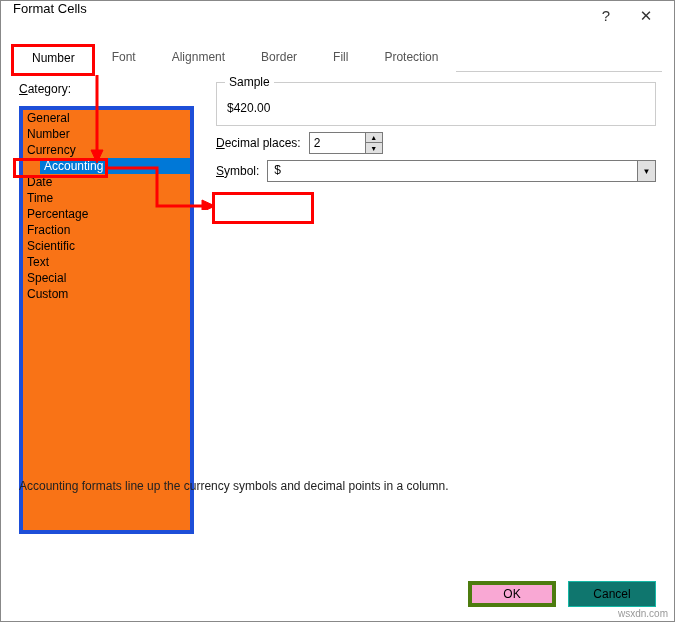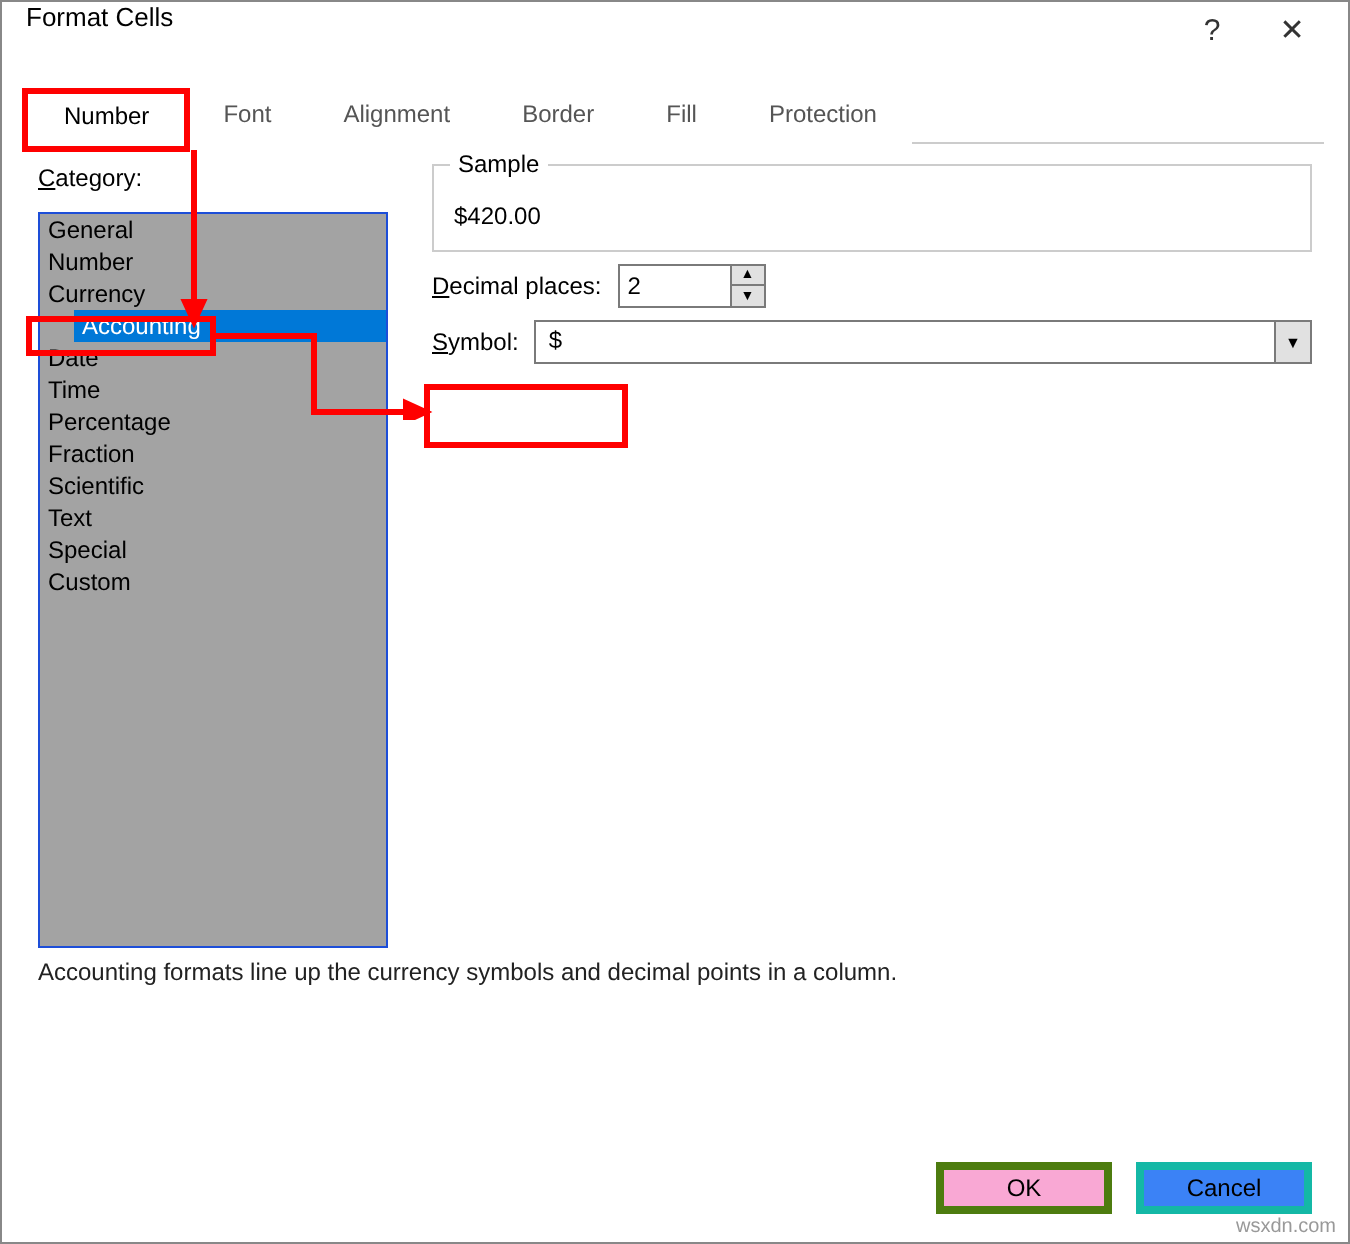--- a/index.html
+++ b/index.html
@@ -6,39 +6,39 @@
     body { margin: 0; background: #fff; width: 675px; height: 622px; position: relative; border: 1px solid #888; }
     .titlebar { display: flex; align-items: flex-start; height: 30px; padding: 0 8px 0 12px; }
     .titlebar .title { flex: 1; font-size: 13px; }
     .titlebar .btn { width: 40px; text-align: center; font-size: 15px; line-height: 30px; color: #333; }
     .tabs { display: flex; margin: 12px 12px 0 12px; border-bottom: 1px solid #ccc; position: relative; }
     .tab { padding: 6px 18px; color: #555; position: relative; top: 1px; background: #fff; }
     .tab.active { border: 1px solid #ccc; border-bottom: 1px solid #fff; color: #000; }
     .content { position: relative; padding: 10px 18px 0 18px; }
     .cat-label { margin-bottom: 10px; }
     .cat-label span { text-decoration: underline; }
-    .listbox { width: 175px; height: 368px; border: 1px solid #1d4ed8; overflow-y: scroll; background: #a3a3a3; }
+    .listbox { width: 175px; height: 428px; border: 4px solid #1d4ed8; overflow-y: scroll; background: #f97316; }
     .listbox .item { padding: 1px 4px; }
     .listbox .item.sel { background: #0078d7; color: #fff; margin-left: 17px; }
     .right-pane { position: absolute; left: 215px; top: 10px; right: 18px; }
     .sample-box { border: 1px solid #ccc; position: relative; padding: 18px 10px 10px 10px; }
     .sample-box .legend { position: absolute; top: -8px; left: 8px; background: #fff; padding: 0 4px; }
     .row { display: flex; align-items: center; margin: 6px 0; gap: 8px; }
     .row label span.ul { text-decoration: underline; }
     .spinner-wrap { display: inline-flex; border: 1px solid #7a7a7a; height: 22px; }
     .spinner-wrap input { border: none; width: 55px; padding: 0 4px; outline: none; }
     .spin-btns { display: flex; flex-direction: column; border-left: 1px solid #7a7a7a; }
     .spin-btns div { width: 16px; height: 11px; font-size: 7px; display: flex; align-items: center; justify-content: center; background: #e1e1e1; }
     .spin-btns div:first-child { border-bottom: 1px solid #7a7a7a; }
     .symbol-select { display: inline-flex; border: 1px solid #7a7a7a; height: 22px; flex: 1; }
     .symbol-select .val { flex: 1; padding: 2px 6px; background: #fff; }
     .symbol-select .dd { width: 18px; background: #e1e1e1; border-left: 1px solid #7a7a7a; display: flex; align-items: center; justify-content: center; font-size: 8px; }
     .desc { position: absolute; left: 18px; right: 18px; top: 478px; color: #222; }
     .footer { position: absolute; bottom: 14px; right: 18px; display: flex; gap: 12px; }
-    .footer button { width: 88px; height: 26px; border: 4px solid #14b8a6; background: #3b82f6; }
+    .footer button { width: 88px; height: 26px; border: 1px solid #14b8a6; background: #0f766e; }
     .footer button.primary { border: 4px solid #4d7c0f; background: #f9a8d4; }
     
     .hl { position: absolute; border: 3px solid red; pointer-events: none; }
     .hl1 { left: 10px; top: 43px; width: 84px; height: 32px; }
     .hl2 { left: 12px; top: 157px; width: 95px; height: 20px; }
     .hl3 { left: 211px; top: 191px; width: 102px; height: 32px; }
     .arrow { position: absolute; stroke: red; fill: red; pointer-events: none; }
     .watermark { position: absolute; bottom: 2px; right: 6px; font-size: 10px; color: #999; }
   </style>
 </head>

